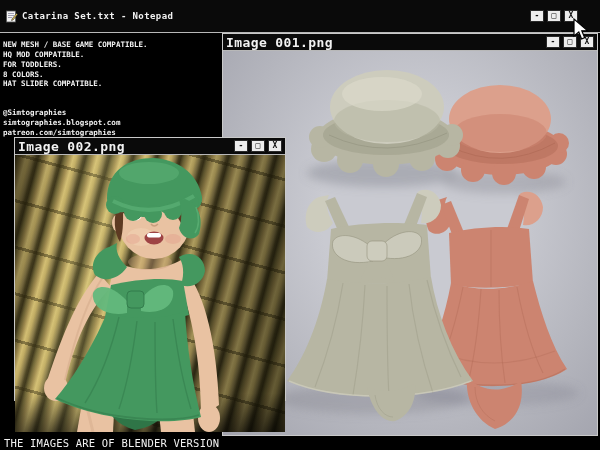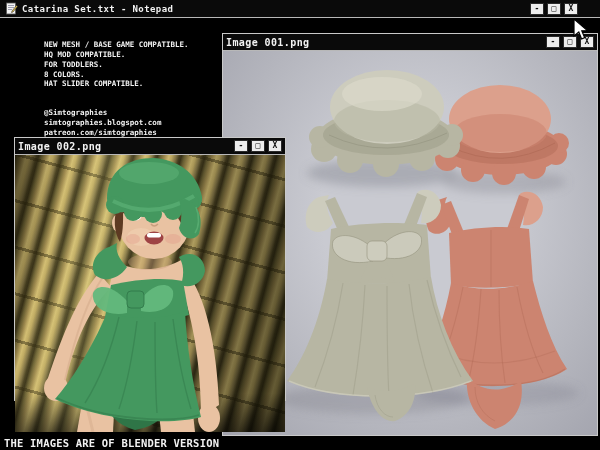--- a/index.html
+++ b/index.html
@@ -14,38 +14,38 @@
     --bamboo-light:#d2bd72; --bamboo-mid:#a18c50; --bamboo-dark:#3c351a;
   }
   *{box-sizing:border-box;margin:0;padding:0;}
   html,body{width:600px;height:450px;background:#000;overflow:hidden;}
   .screen{position:relative;width:600px;height:450px;background:#000;
     font-family:"DejaVu Sans Mono",monospace;font-weight:700;}
 
   
   .titlebar{display:flex;align-items:center;background:var(--titlebar-bg);
     border-bottom:1px solid var(--titlebar-border);height:17px;padding:0 3px;}
-  .title-text{color:var(--text-white);font-size:10px;letter-spacing:.4px;white-space:nowrap;}
+  .title-text{color:var(--text-white);font-size:13px;letter-spacing:.4px;white-space:nowrap;}
   .controls{margin-left:auto;display:flex;gap:3px;align-items:center;}
   .wbtn{width:14px;height:12px;background:var(--control-bg);color:var(--control-fg);
     border:1px solid #2a2a2a;font-family:"DejaVu Sans Mono",monospace;font-weight:700;
     font-size:8px;line-height:10px;display:flex;align-items:center;justify-content:center;
     padding:0;cursor:default;}
 
   
   .notepad{position:absolute;inset:0;background:#000;z-index:1;}
-  .notepad .titlebar{height:18px;}
+  .notepad .titlebar{height:33px;}
   .notepad .controls{margin-right:19px;}
   .np-icon{width:13px;height:13px;margin:0 4px 0 2px;flex:0 0 auto;}
   .np-body{position:absolute;left:3px;top:21px;color:var(--text-white);
     font-size:7.5px;line-height:9.7px;white-space:pre;
     font-family:"DejaVu Sans Mono",monospace;font-weight:700;}
   .np-footer{position:absolute;left:4px;top:437px;color:var(--text-white);
     font-size:10.5px;letter-spacing:.2px;white-space:pre;
-    font-family:"DejaVu Sans Mono",monospace;font-weight:700;}
+    font-family:"DejaVu Sans Mono",monospace;font-weight:400;}
 
   
   .imgwin{position:absolute;background:#000;border:1px solid var(--window-border);}
   .imgwin .content{position:relative;overflow:hidden;}
   #win-image1{left:222px;top:33px;width:376px;height:403px;z-index:2;}
   #win-image1 .content{width:374px;height:384px;}
   #win-image2{left:14px;top:137px;width:272px;height:264px;z-index:3;}
   #win-image2 .content{width:270px;height:277px;}
 
   
@@ -85,21 +85,21 @@
         <path d="M 7,9 L 11.5,3.5 L 12.5,4.5 L 8,10 L 6.5,10.5 Z" fill="#e8c44a" stroke="#333" stroke-width="0.6"></path>
       </svg>
       <span class="title-text" style="font-size:9px">Catarina Set.txt - Notepad</span>
       <span class="controls">
         <button class="wbtn">-</button>
         <button class="wbtn">□</button>
         <button class="wbtn">X</button>
       </span>
     </div>
     <div class="np-body">
-      <pre style="font:inherit;margin-left:41px;">NEW MESH / BASE GAME COMPATIBLE.
+      <pre style="font:inherit;">NEW MESH / BASE GAME COMPATIBLE.
 HQ MOD COMPATIBLE.
 FOR TODDLERS.
 8 COLORS.
 HAT SLIDER COMPATIBLE.
 
 
 @Simtographies
 simtographies.blogspot.com
 patreon.com/simtographies</pre>
     </div>

